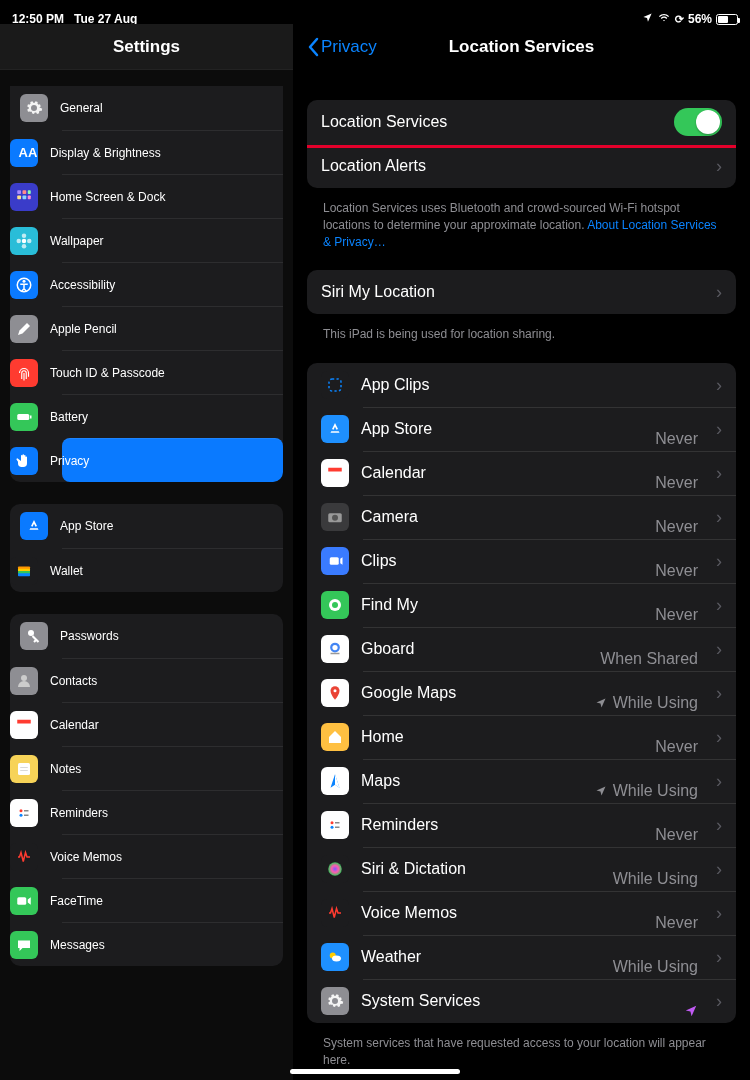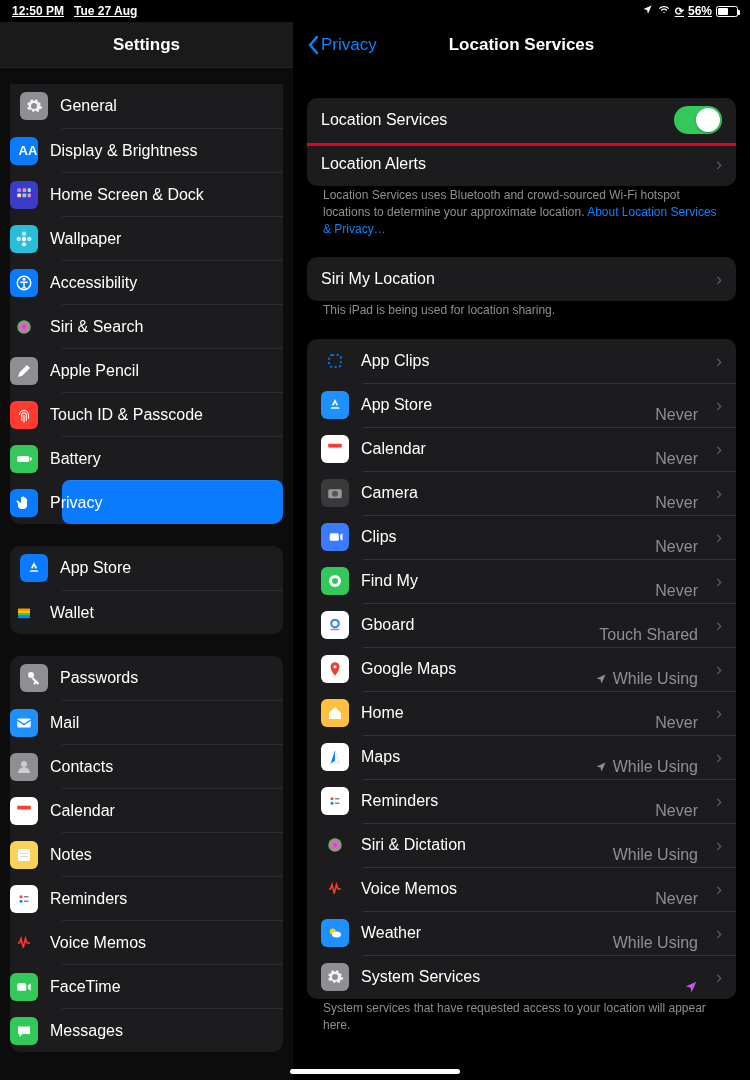--- a/index.html
+++ b/index.html
@@ -1,38 +1,38 @@
 <!DOCTYPE html>
 <html><head>
 <meta charset="utf-8">
 <style>
   * { margin: 0; padding: 0; box-sizing: border-box; font-family: -apple-system, BlinkMacSystemFont, 'SF Pro', 'Helvetica Neue', Arial, sans-serif; -webkit-font-smoothing: antialiased; }
   html, body { width: 750px; height: 1080px; background: #000; color: #fff; overflow: hidden; }
   .screen { display: flex; flex-direction: column; height: 100%; }
 
   
-  .status-bar { display: flex; align-items: flex-start; height: 22px; padding: 4px 12px; font-size: 12px; font-weight: 600; color: #fff; text-decoration: underline; }
+  .status-bar { display: flex; align-items: flex-start; height: 22px; padding: 12px 12px; font-size: 12px; font-weight: 600; color: #fff; }
   .status-left { display: flex; gap: 10px; }
   .status-right { margin-left: auto; display: flex; align-items: center; gap: 4px; }
   .battery-shell { width: 22px; height: 11px; border: 1px solid #fff; border-radius: 2.5px; position: relative; display:inline-flex; align-items:center; padding:1px; }
   .battery-shell::after { content:''; position:absolute; right:-3px; top:3px; width:2px; height:5px; background:#fff; border-radius:0 1px 1px 0;}
   .battery-fill { height:100%; background:#fff; border-radius:1px; }
 
   .body { display:flex; flex:1; min-height:0; }
 
   
   .sidebar { width: 293px; background:#0c0c0c; display:flex; flex-direction:column;gap:16px; }
   .sidebar-header { height: 46px; display:flex; align-items:center; justify-content:center; font-size:17px; font-weight:600; background:#1a1a1a; margin-bottom:0; border-bottom:1px solid rgba(255,255,255,0.04);}
   .sidebar-scroll { flex:1; overflow-y:auto; padding: 0 10px 20px 10px; }
   .side-group { background:#1c1c1e; border-radius:10px; margin-top:8px; overflow:hidden; }
   .side-group.first { margin-top: 0; border-top-left-radius:0; border-top-right-radius:0;}
   .side-item { display:flex; align-items:center; height:44px; padding: 0 10px; gap:12px; cursor:pointer; }
   .side-item + .side-item { border-top:1px solid rgba(255,255,255,0.08); margin-left:52px; padding-left:0; }
   .side-item + .side-item .app-icon { margin-left:-52px; }
-  .side-item span.lbl { font-size:16px; color:#fff;text-align:center; }
+  .side-item span.lbl { font-size:12px; color:#fff;text-align:center; }
   .side-item.active { background:#0a7aff; border-radius:8px; }
   .app-icon { width:28px; height:28px; border-radius:6px; flex-shrink:0; display:flex; align-items:center; justify-content:center; font-size:15px; font-weight:600; color:#fff; }
 
   
   .detail { flex:1; display:flex; flex-direction:column; background:#000; }
   .nav { height:46px; display:flex; align-items:center; position:relative; padding:0 14px; }
   .back { display:flex; align-items:center; color:#0a84ff; font-size:17px; gap:2px; cursor:pointer;}
   .nav-title { position:absolute; left:0; right:0; text-align:center; font-size:17px; font-weight:600; pointer-events:none;}
   .detail-scroll { flex:1; overflow-y:auto; padding: 0 14px 30px 14px; }
 
@@ -42,21 +42,21 @@
   .row + .row::before { content:''; position:absolute; top:0; left:14px; right:0; height:1px; background:rgba(255,255,255,0.1);}
   .row.with-icon + .row.with-icon::before { left:56px; }
   .row .lbl { font-size:16px; color:#fff; }
   .row .val { margin-left:auto; font-size:16px; color:#8e8e93; display:flex; align-items:center; gap:6px;margin-top:19px;}
   .row .chev { color:#595960; font-size:18px; margin-left:6px;}
   .row .app-icon.s { width:28px; height:28px; border-radius:6px; }
 
   .toggle { margin-left:auto; width:48px; height:28px; border-radius:14px; background:#34c759; position:relative; }
   .toggle::after { content:''; position:absolute; right:2px; top:2px; width:24px; height:24px; border-radius:50%; background:#fff; box-shadow:0 1px 2px rgba(0,0,0,.3);}
 
-  .footnote { font-size:12px; color:#8e8e93; padding:1px 16px 0 16px; line-height:1.4;}
+  .footnote { font-size:12px; color:#8e8e93; padding:12px 16px 0 16px; line-height:1.4;}
   .footnote a { color:#0a84ff; text-decoration:none; }
 
   .highlight-box { position: relative; }
   .highlight-ring { position:absolute; inset:-4px -6px; border:3px solid #e4002b; border-radius:4px; pointer-events:none; }
 
   .home-indicator { position:absolute; bottom:6px; left:50%; transform:translateX(-50%); width:170px; height:5px; background:#fff; border-radius:3px; }
 
   
   ::-webkit-scrollbar{width:0;height:0;}
 </style>
@@ -138,35 +138,20 @@
               <div class="app-icon" style="background: rgb(10, 122, 255);">
                 <svg width="18" height="18" viewBox="0 0 24 24">
                   <circle cx="12" cy="12" r="9" fill="none" stroke="#fff" stroke-width="2"></circle>
                   <circle cx="12" cy="7" r="2" fill="#fff"></circle>
                   <path d="M7 11h10M12 11v6m-3 3l3-3 3 3" stroke="#fff" stroke-width="2" fill="none"></path>
                 </svg>
               </div>
               <span class="lbl">Accessibility</span>
             </div>
             <div class="side-item">
-              <div class="app-icon" style="background: rgb(28, 28, 30);">
-                <svg width="18" height="18" viewBox="0 0 24 24">
-                  <circle cx="12" cy="12" r="9" fill="url(#sg)"></circle>
-                  <defs>
-                    <radialGradient id="sg">
-                      <stop offset="0" stop-color="#7b5bff"></stop>
-                      <stop offset=".5" stop-color="#ff5bb0"></stop>
-                      <stop offset="1" stop-color="#34c759"></stop>
-                    </radialGradient>
-                  </defs>
-                </svg>
-              </div>
-              <span class="lbl">Siri &amp; Search</span>
-            </div>
-            <div class="side-item">
               <div class="app-icon" style="background: rgb(142, 142, 147);">
                 <svg width="18" height="18" viewBox="0 0 24 24" fill="#fff">
                   <path d="M4 20l2-6L16 4l4 4L10 18l-6 2z"></path>
                 </svg>
               </div>
               <span class="lbl">Apple Pencil</span>
             </div>
             <div class="side-item">
               <div class="app-icon" style="background: rgb(255, 59, 48);">
                 <svg width="18" height="18" viewBox="0 0 24 24" fill="none" stroke="#fff" stroke-width="1.5">
@@ -216,29 +201,20 @@
           </div>
           <div class="side-group" style="margin-top: 22px;">
             <div class="side-item">
               <div class="app-icon" style="background: rgb(142, 142, 147);">
                 <svg width="18" height="18" viewBox="0 0 24 24" fill="#fff">
                   <circle cx="8" cy="8" r="4"></circle>
                   <path d="M11 11l8 8-2 2-2-2-2 2-2-2 2-2-4-4z"></path>
                 </svg>
               </div>
               <span class="lbl">Passwords</span>
-            </div>
-            <div class="side-item">
-              <div class="app-icon" style="background: rgb(30, 144, 255);">
-                <svg width="18" height="18" viewBox="0 0 24 24" fill="#fff">
-                  <rect x="3" y="6" width="18" height="12" rx="2"></rect>
-                  <path d="M3 8l9 6 9-6" stroke="#1e90ff" stroke-width="2" fill="none"></path>
-                </svg>
-              </div>
-              <span class="lbl">Mail</span>
             </div>
             <div class="side-item">
               <div class="app-icon" style="background: rgb(142, 142, 147);">
                 <svg width="18" height="18" viewBox="0 0 24 24" fill="#ccc">
                   <circle cx="12" cy="8" r="4"></circle>
                   <path d="M4 20a8 8 0 0116 0z"></path>
                 </svg>
               </div>
               <span class="lbl">Contacts</span>
             </div>
@@ -408,21 +384,21 @@
               <span class="chev">›</span>
             </div>
             <div class="row with-icon">
               <div class="app-icon s" style="background: rgb(255, 255, 255);">
                 <svg width="18" height="18" viewBox="0 0 24 24">
                   <circle cx="12" cy="10" r="5" fill="none" stroke="#4285f4" stroke-width="3"></circle>
                   <rect x="6" y="17" width="12" height="2" fill="#999"></rect>
                 </svg>
               </div>
               <span class="lbl">Gboard</span>
-              <span class="val">Touch Shared</span>
+              <span class="val">When Shared</span>
               <span class="chev">›</span>
             </div>
             <div class="row with-icon">
               <div class="app-icon s" style="background: rgb(255, 255, 255);">
                 <svg width="18" height="18" viewBox="0 0 24 24">
                   <path d="M12 3a6 6 0 00-6 6c0 5 6 12 6 12s6-7 6-12a6 6 0 00-6-6z" fill="#ea4335"></path>
                   <circle cx="12" cy="9" r="2" fill="#fff"></circle>
                 </svg>
               </div>
               <span class="lbl">Google Maps</span>

